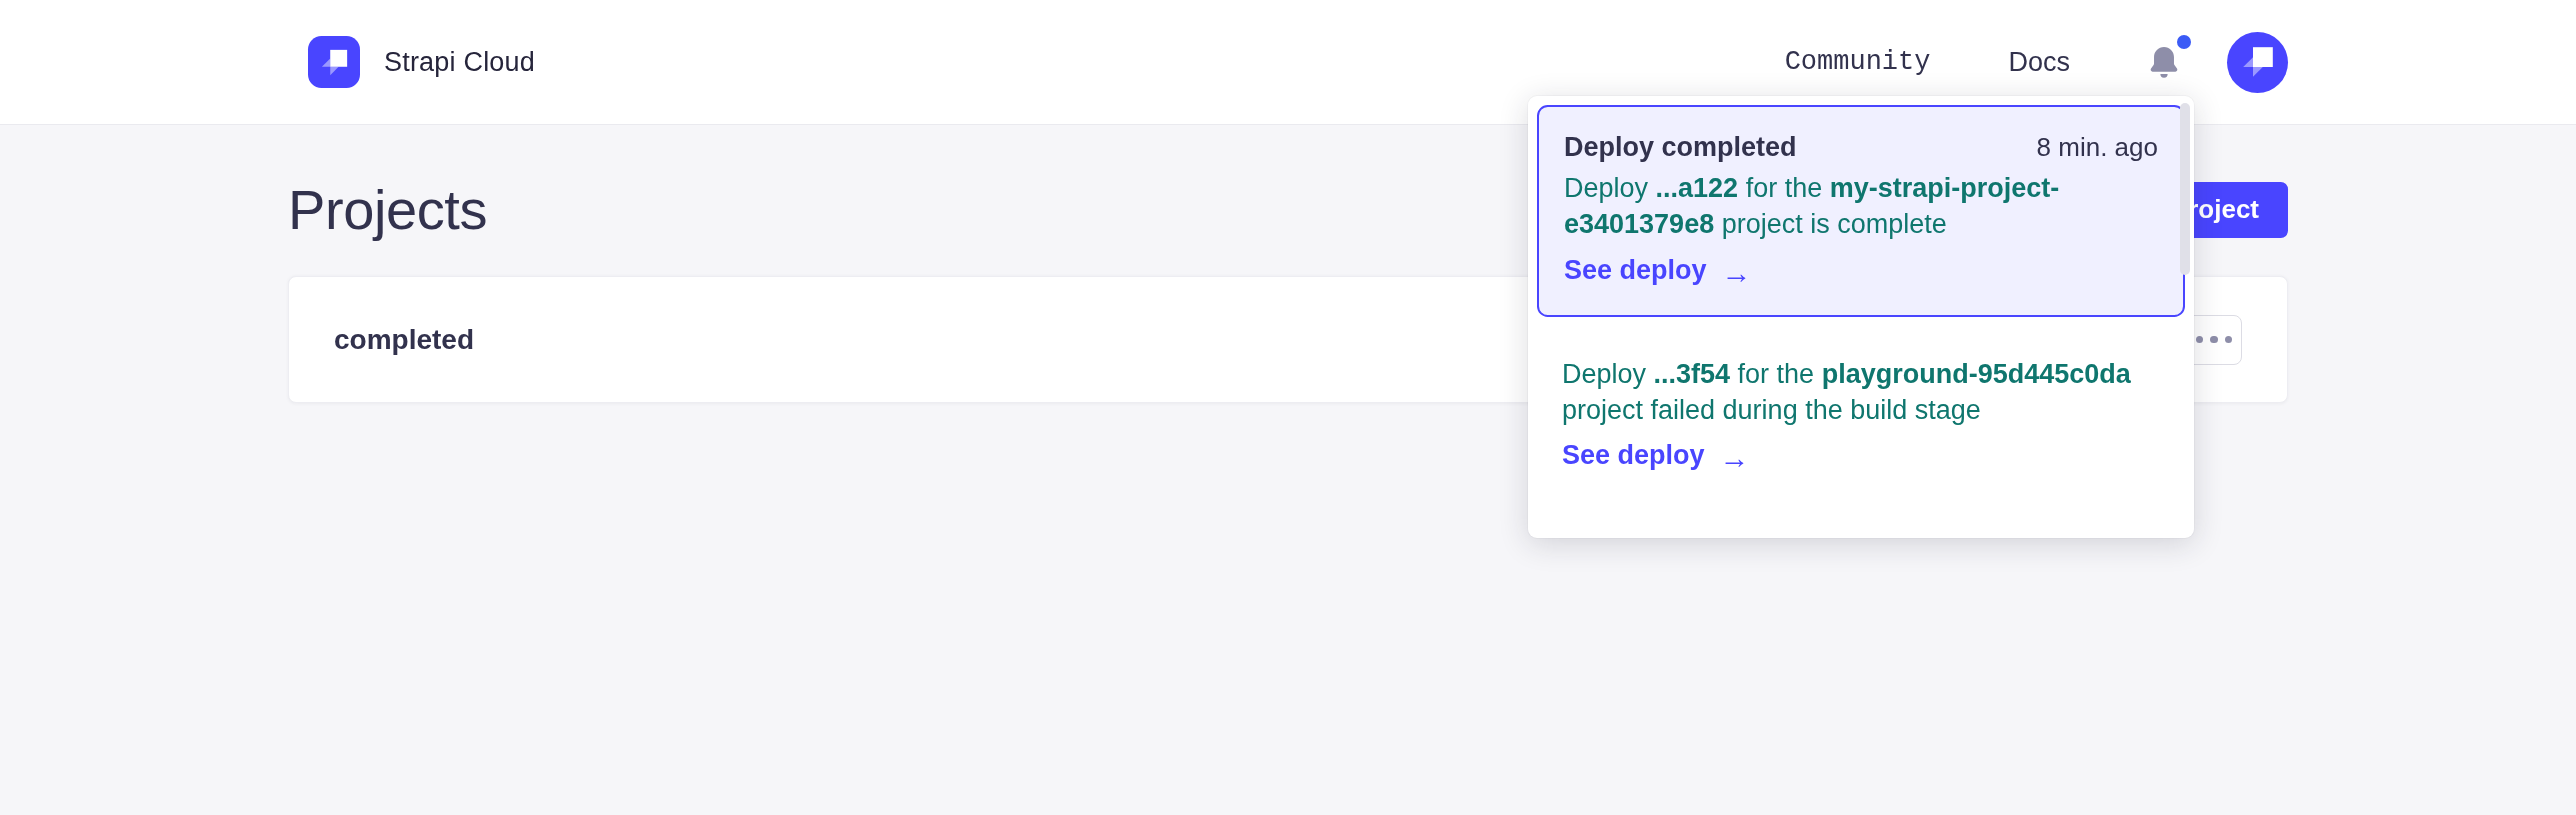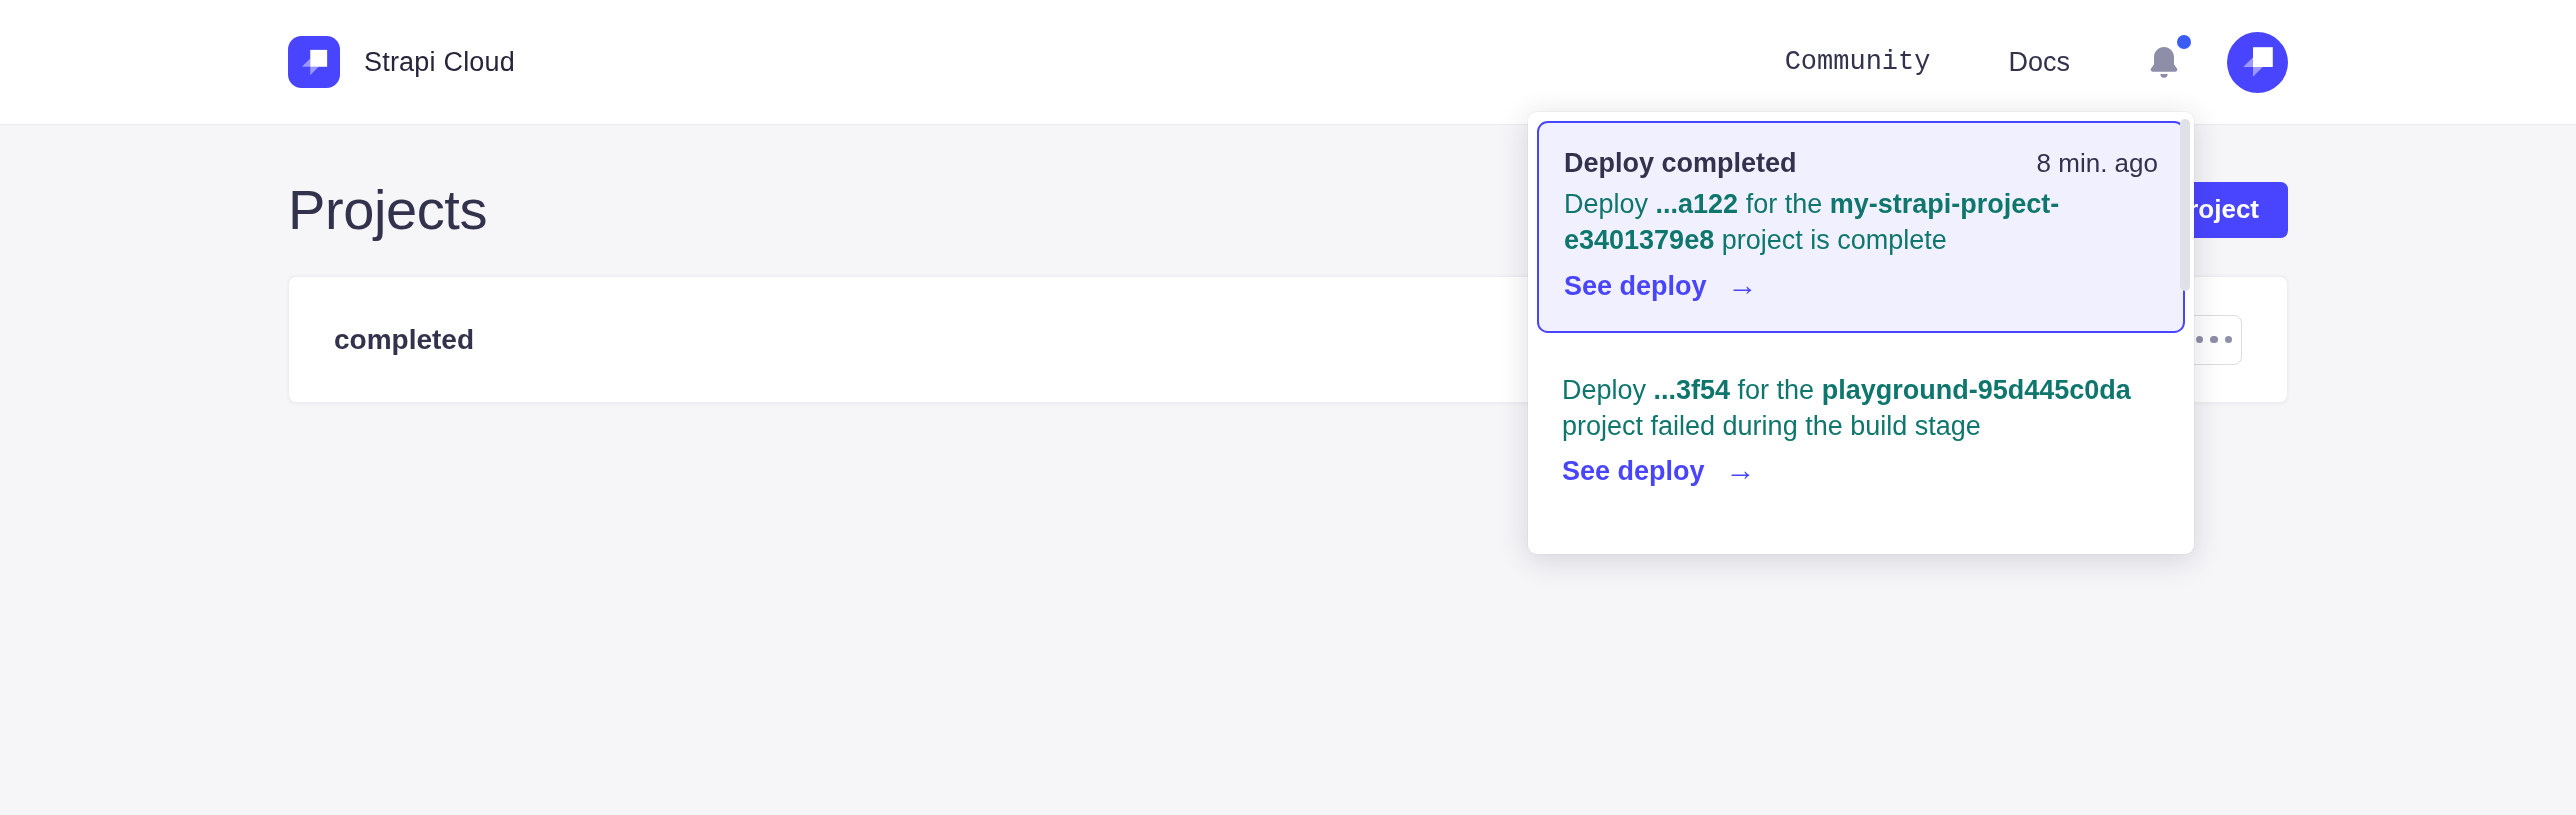--- a/index.html
+++ b/index.html
@@ -18,21 +18,21 @@
     height: 125px;
     background: #ffffff;
     border-bottom: 1.8px solid #eaeaef;
   }
   .header-inner {
     height: 100%;
     margin: 0 288px;
     display: flex;
     align-items: center;
   }
-  .brand { display: flex; align-items: center; gap: 24px; cursor: pointer; }
+  .brand { display: flex; align-items: center; gap: 24px; cursor: pointer; margin-left: 20px; }
   .brand-logo {
     width: 52px; height: 52px;
     border-radius: 13.4px;
     background: #4945ff;
     display: flex; align-items: center; justify-content: center;
     flex: none;
   }
   .brand-logo svg { width: 41px; height: 41px; }
   .brand-label { font-size: 27px; font-weight: 500; color: #26253b; letter-spacing: 0.2px; }
 
@@ -106,21 +106,21 @@
     border: 0.9px solid #dcdce4;
     border-radius: 8px;
     display: flex; align-items: center; justify-content: center; gap: 7.2px;
     cursor: pointer;
   }
   .menu-dot { width: 7.2px; height: 7.2px; border-radius: 50%; background: #8e8ea9; }
 
   
   .notif-panel {
     position: absolute;
-    left: 1528px; top: 112px;
+    left: 1528px; top: 96px;
     width: 666px; height: 442px;
     background: #ffffff;
     border-radius: 9px;
     box-shadow: 0 5.4px 30px rgba(33,33,52,0.16), 0 0 0 0.9px rgba(33,33,52,0.03);
     padding: 9px 9px;
     z-index: 10;
   }
   .notif-card {
     border: 2.7px solid #4945ff;
     background: #f0f0ff;
@@ -135,21 +135,21 @@
   .notif-row { display: flex; justify-content: space-between; align-items: baseline; }
   .notif-title { font-size: 27px; font-weight: 700; color: #32324d; }
   .notif-time { font-size: 26px; font-weight: 400; color: #32324d; }
   .notif-body {
     margin: 7.2px 0 0;
     font-size: 27px; line-height: 36px; color: #0f766e;
     max-width: 588px;
   }
   .notif-body b { font-weight: 700; }
   .see-deploy {
-    display: inline-flex; align-items: flex-start; gap: 21px;
+    display: inline-flex; align-items: flex-end; gap: 15px;
     margin-top: 12.5px;
     color: #4945ff; font-size: 27px; font-weight: 700;
     text-decoration: none; cursor: pointer;
   }
   .see-deploy .arrow-glyph { font-size: 30px; font-weight: 400; line-height: 27px; }
   .scroll-thumb {
     position: absolute;
     top: 7.2px; right: 3.6px;
     width: 10px; height: 172px;
     border-radius: 5.4px;

